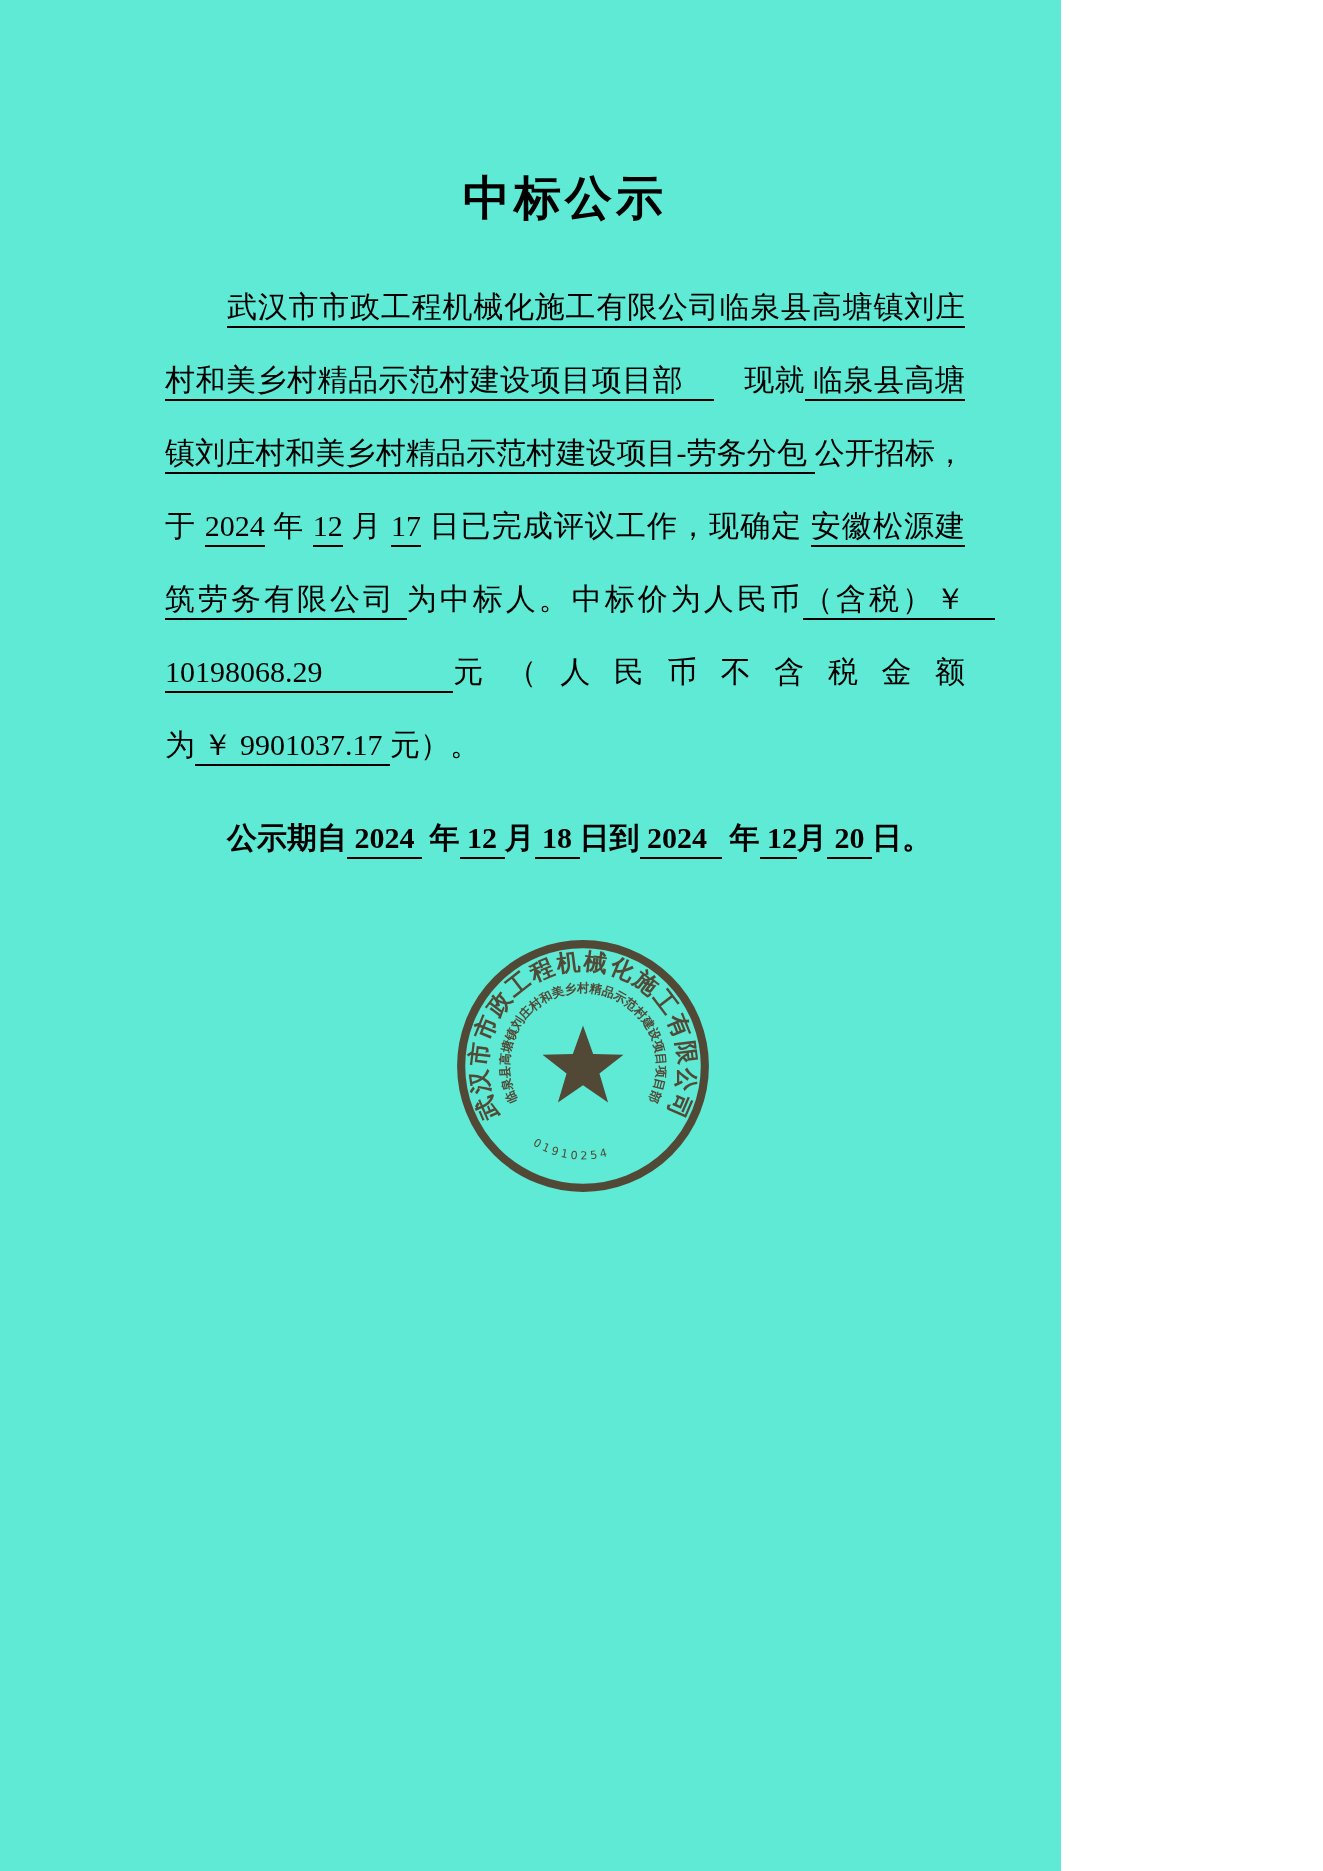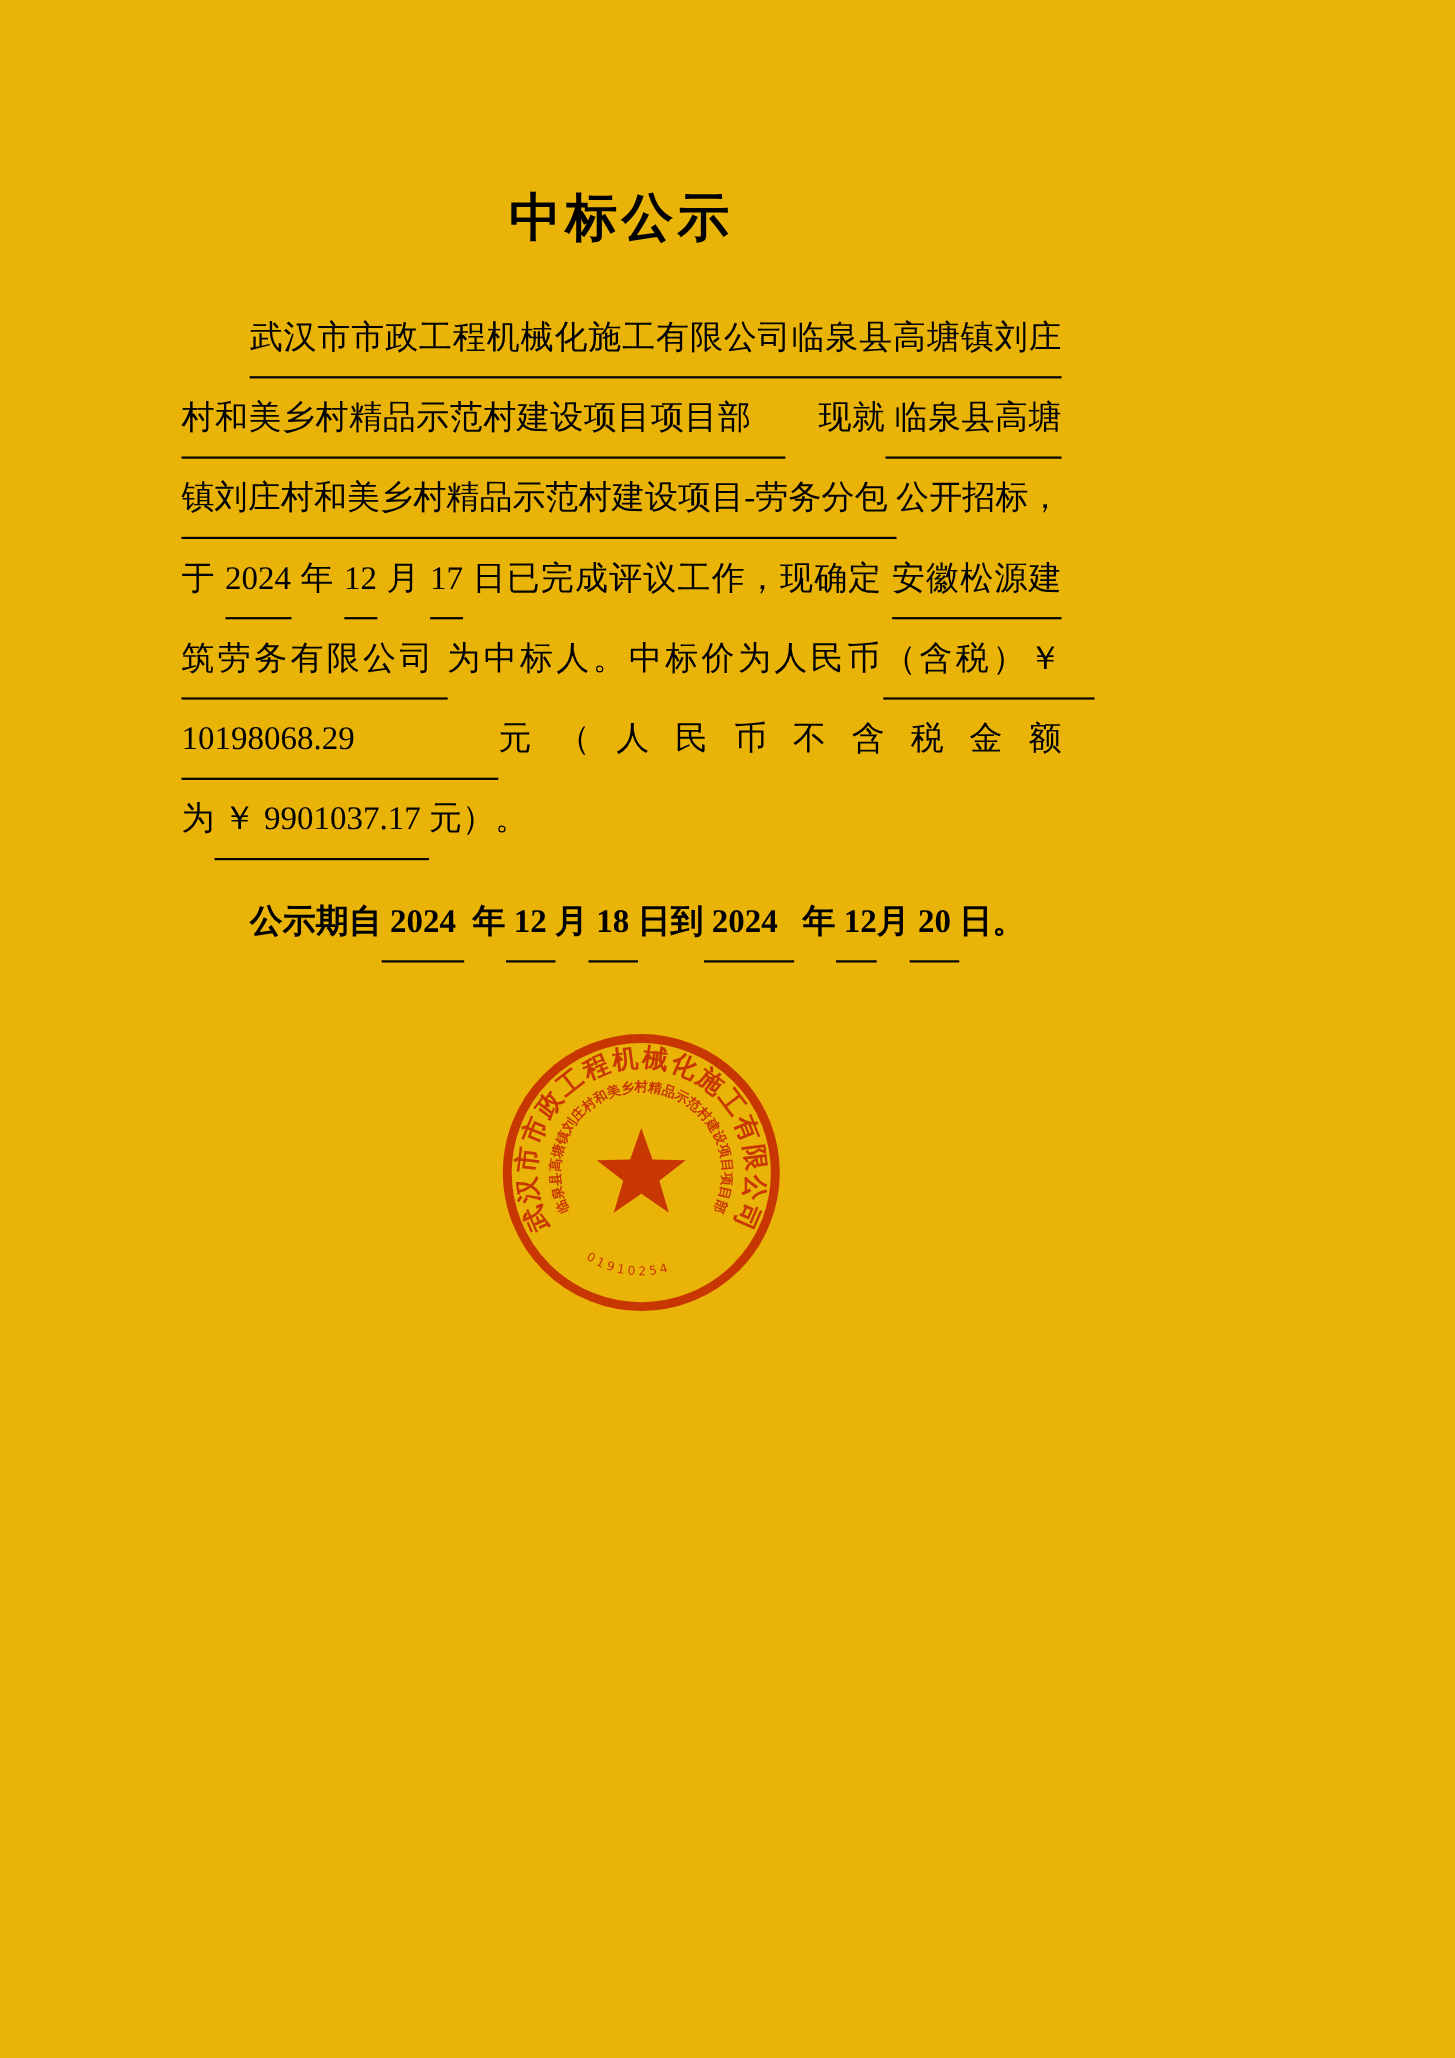--- a/index.html
+++ b/index.html
@@ -1,20 +1,20 @@
 <!DOCTYPE html>
 <html><head>
 <meta charset="utf-8">
 <style>
   html,body{margin:0;padding:0;background:#ffffff;}
   .page{
     position:relative;
-    width:1323px;
+    width:1061px;
     height:1871px;
-    background:#eab308;
+    background:#5eead4;
     overflow:hidden;
     font-family:"Liberation Serif","DejaVu Serif",serif;
     color:#000;
   }
   .doc-title{
     position:absolute;
     top:136px;
     left:0;
     width:1130px;            
     text-align:center;
@@ -30,21 +30,21 @@
     line-height:73px;
     text-align:justify;
     text-justify:inter-ideograph;
   }
   #para1{top:240px; text-indent:62px;}
   #para2{top:771px; text-indent:62px;font-weight:bold;}
   #sig-block{top:991px;}
   #sig-block p{margin:0;}
   .u{
     border-bottom:2px solid #000;
-    padding-bottom:19px;
+    padding-bottom:3px;
   }
   .seal{
     position:absolute;
     left:451px;
     top:934px;
     width:264px;
     height:264px;
     opacity:0.86;
     mix-blend-mode:multiply;
     pointer-events:none;

